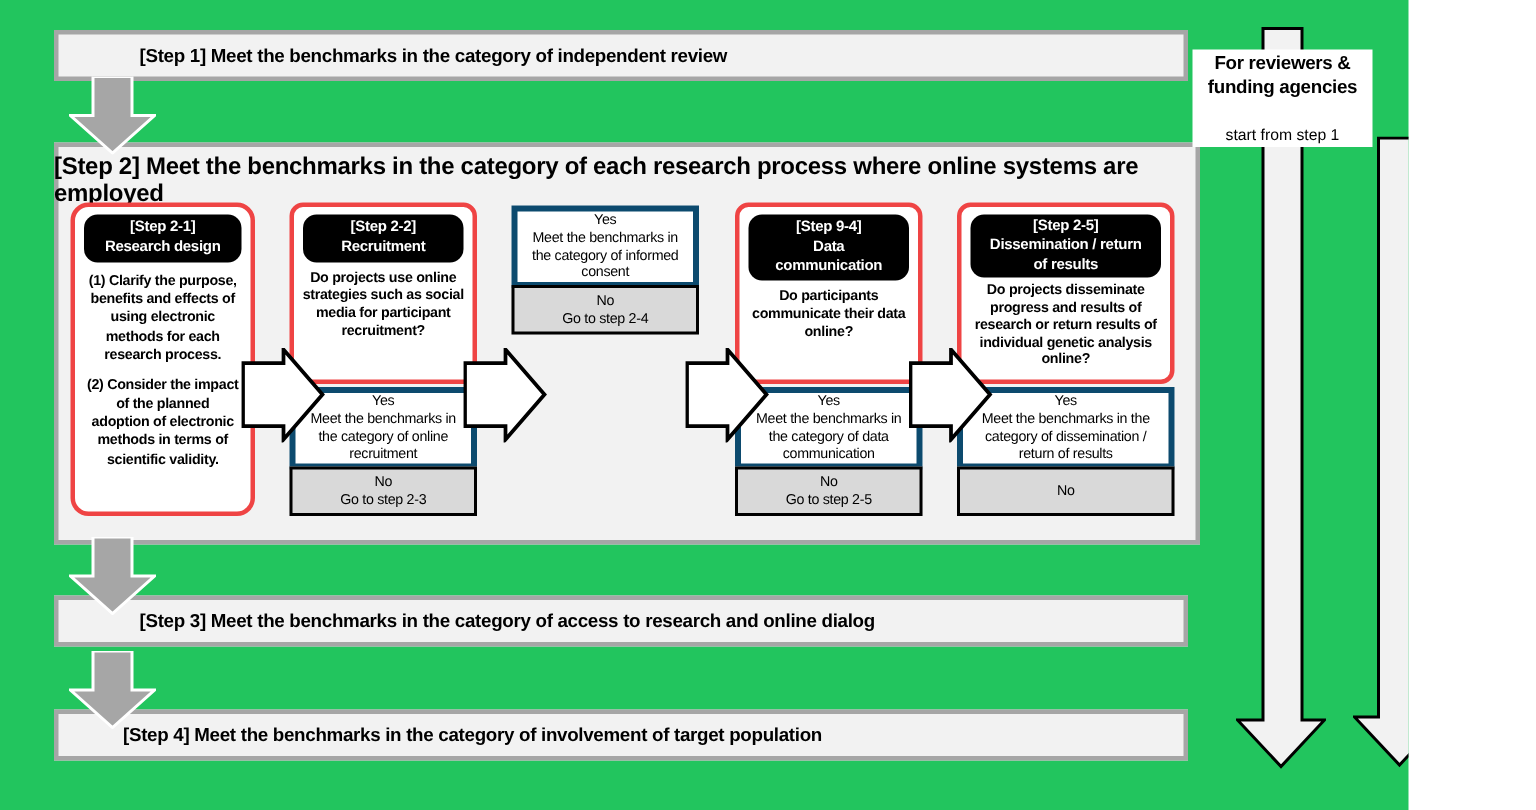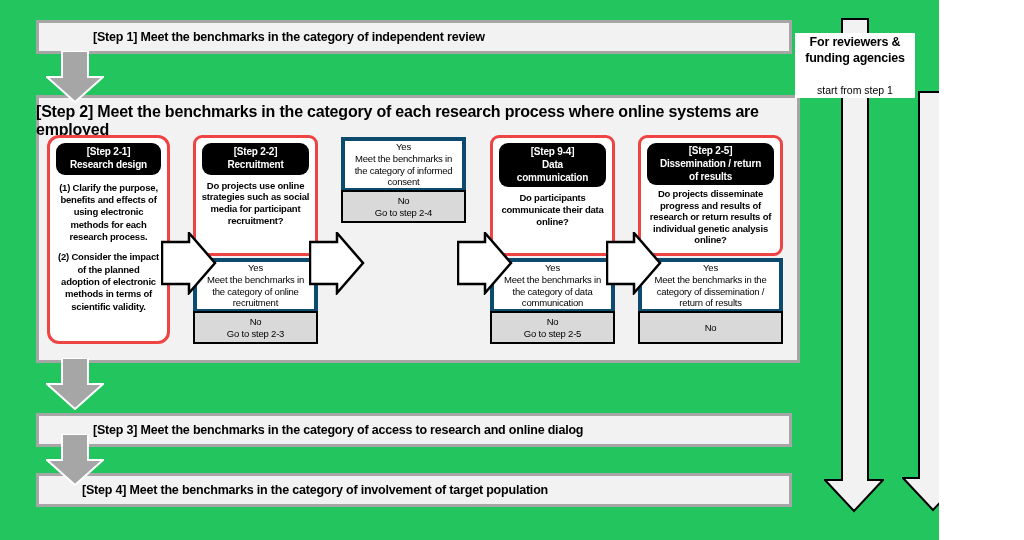--- a/index.html
+++ b/index.html
@@ -7,21 +7,21 @@
   .canvas { position:relative; width:939px; height:540px; background:#22c55e; overflow:hidden; }
 
   
   .step-bar {
     position:absolute; left:36px; width:756px; height:34px;
     background:#f2f2f2; border:3px solid #a6a6a6;
     display:flex; align-items:center; padding-left:54px;
     font-size:12.5px; font-weight:bold; letter-spacing:-0.2px;
   }
   .bar1 { top:20px; }
-  .bar3 { top:413px; }
+  .bar3 { top:397px; }
   .bar4 { top:473px;padding-left:43px; }
 
   
   .step2-container {
     position:absolute; left:36px; top:95px; width:764px; height:268px;
     background:#f2f2f2; border:3px solid #a6a6a6;
   }
   .step2-title {
     position:absolute; left:36px; top:103px; width:764px;
     text-align:left; font-size:16px; font-weight:bold; letter-spacing:-0.2px;

